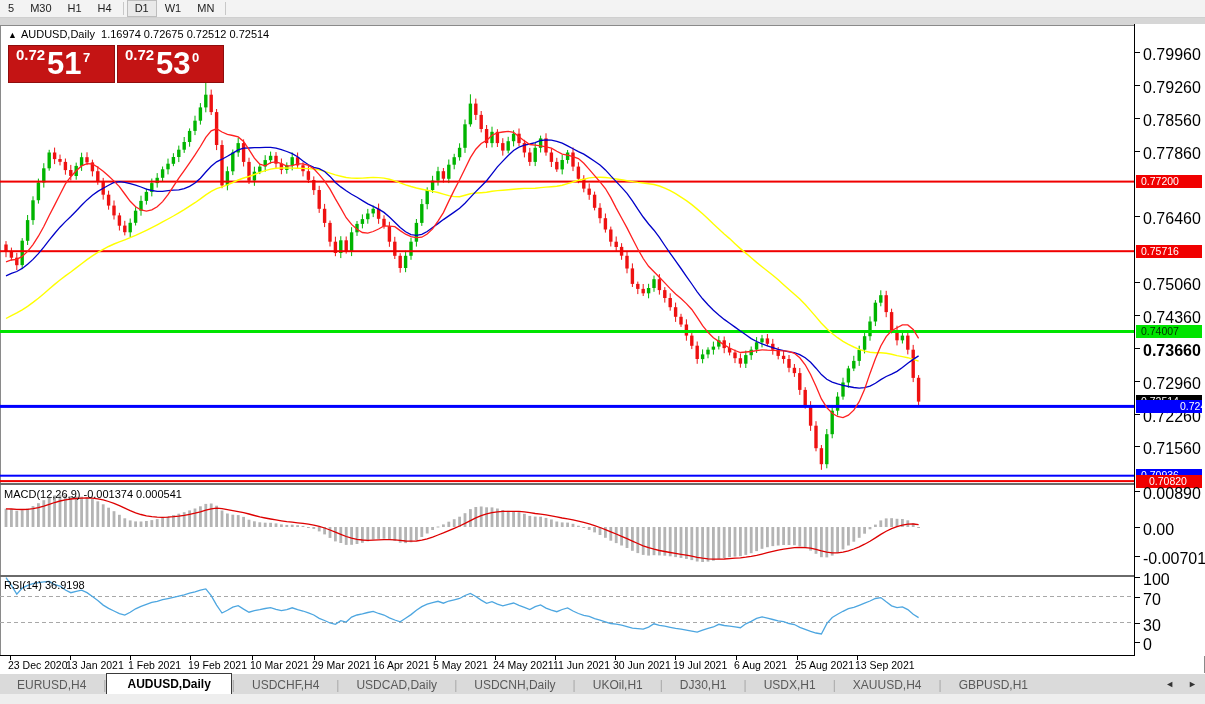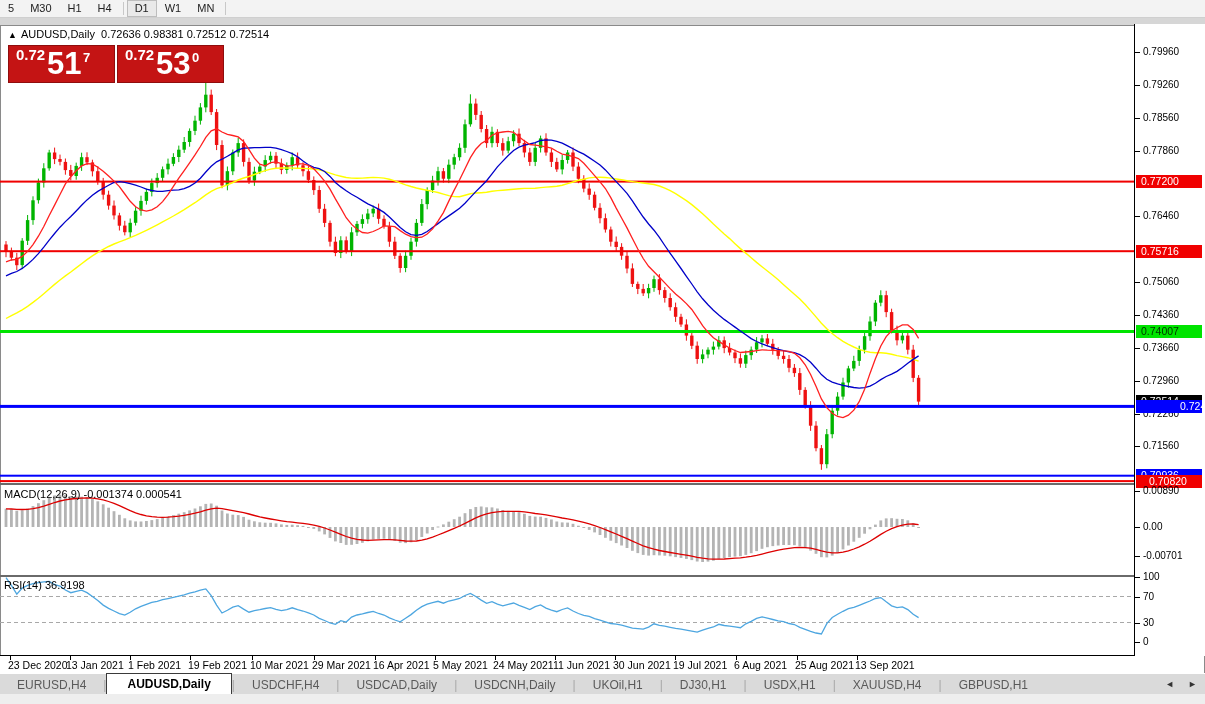--- a/index.html
+++ b/index.html
@@ -17,21 +17,21 @@
     border-top:1px solid #8a8a8a;border-left:1px solid #8a8a8a;border-right:1px solid #8a8a8a;box-sizing:border-box;}
   #chartsvg{position:absolute;left:0;top:24px;}
   #axisline{position:absolute;left:1134px;top:24px;width:1px;height:632px;background:#000;}
   .panel-sep{position:absolute;left:0;width:1134px;height:2px;background:#6a6a6a;}
   #title-row{position:absolute;left:8px;top:28px;font-size:11px;color:#000;white-space:nowrap;}
   #title-row .arr{font-size:9px;margin-right:4px;}
   
   .ind-label{position:absolute;left:4px;font-size:11px;color:#000;white-space:nowrap;}
   
   #axiscol{position:absolute;left:1135px;top:24px;width:70px;height:632px;background:#fff;}
-  .tick-label{position:absolute;left:8px;font-size:10px;color:#000;white-space:nowrap;}
+  .tick-label{position:absolute;left:8px;font-size:16px;color:#000;white-space:nowrap;}
   .tick-dash{position:absolute;left:0;width:5px;height:1px;background:#000;}
   .chip{position:absolute;left:1px;width:66px;height:13px;font-size:10.5px;line-height:13px;
     padding-left:5px;box-sizing:border-box;color:#fff;white-space:nowrap;}
   
   #daterow{position:absolute;left:0;top:656px;width:1134px;height:17px;background:#fff;}
   .date-label{position:absolute;top:3px;font-size:10.5px;color:#000;white-space:nowrap;}
   .date-tick{position:absolute;top:0;width:1px;height:4px;background:#000;}
   
   #tradepanel{position:absolute;left:8px;top:44px;width:216px;}
   #tp-row1{display:flex;height:20px;}
@@ -604,21 +604,21 @@
       <line x1="0" y1="622.5" x2="1134" y2="622.5" stroke="#a8a8a8" stroke-width="1" stroke-dasharray="4,3"></line>
       <polyline points="6.0,577.6 11.4,585.4 16.8,594.2 22.2,588.1 27.6,585.4 33.0,583.7 38.4,582.6 43.8,581.9 49.2,581.3 54.6,584.6 60.0,586.0 65.4,590.0 70.8,592.7 76.2,591.3 81.6,590.2 87.0,592.6 92.4,596.5 97.8,600.6 103.2,605.1 108.6,608.4 114.0,611.0 119.4,613.6 124.8,615.1 130.2,612.2 135.6,608.8 141.0,606.4 146.4,604.3 151.8,602.4 157.2,601.3 162.6,599.7 168.0,598.6 173.4,597.4 178.8,596.1 184.2,594.8 189.6,593.2 195.0,591.8 200.4,590.2 205.8,588.9 211.2,595.6 216.6,605.1 222.0,613.0 227.4,610.3 232.8,607.1 238.2,605.6 243.6,609.1 249.0,612.2 254.4,610.6 259.8,609.7 265.2,608.5 270.6,607.7 276.0,609.3 281.4,610.6 286.8,609.6 292.2,607.8 297.6,609.7 303.0,611.0 308.4,612.9 313.8,615.0 319.2,618.4 324.6,620.5 330.0,623.0 335.4,624.3 340.8,620.6 346.2,622.1 351.6,617.1 357.0,615.0 362.4,613.9 367.8,612.5 373.2,611.4 378.6,613.5 384.0,615.0 389.4,617.8 394.8,620.0 400.2,621.8 405.6,618.2 411.0,614.6 416.4,610.3 421.8,606.6 427.2,604.2 432.6,602.7 438.0,601.3 443.4,603.2 448.8,601.0 454.2,599.8 459.6,598.5 465.0,595.5 470.4,593.4 475.8,596.5 481.2,600.1 486.6,603.3 492.0,601.7 497.4,604.2 502.8,605.9 508.2,604.3 513.6,603.0 519.0,605.3 524.4,607.4 529.8,609.5 535.2,606.6 540.6,604.9 546.0,608.1 551.4,610.1 556.8,611.7 562.2,609.5 567.6,607.9 573.0,611.0 578.4,613.5 583.8,615.3 589.2,616.4 594.6,618.6 600.0,620.2 605.4,621.8 610.8,623.5 616.2,624.1 621.6,625.2 627.0,626.6 632.4,628.2 637.8,628.7 643.2,629.1 648.6,627.1 654.0,623.8 659.4,625.3 664.8,626.2 670.2,627.3 675.6,628.4 681.0,629.2 686.4,630.2 691.8,631.1 697.2,632.2 702.6,630.2 708.0,628.3 713.4,627.0 718.8,624.3 724.2,625.5 729.6,626.1 735.0,626.9 740.4,627.7 745.8,623.8 751.2,621.4 756.6,618.4 762.0,616.8 767.4,618.1 772.8,619.5 778.2,620.9 783.6,621.6 789.0,623.5 794.4,624.5 799.8,627.3 805.2,629.3 810.6,631.3 816.0,633.0 821.4,634.0 826.8,623.6 832.2,617.5 837.6,614.3 843.0,611.3 848.4,608.7 853.8,607.3 859.2,605.3 864.6,603.2 870.0,601.0 875.4,598.5 880.8,597.6 886.2,601.8 891.6,605.8 897.0,607.6 902.4,606.8 907.8,609.6 913.2,614.3 918.6,617.6 " fill="none" stroke="#4da6e0" stroke-width="1.3"></polyline>
     </svg>
 
   <div class="panel-sep" style="top:483px"></div>
   <div class="panel-sep" style="top:575px"></div>
   <div class="panel-sep" style="top:655px;height:1px;background:#000"></div>
   <div id="axisline"></div>
 
   <div id="title-row">
-    <span class="arr">▲</span><span>AUDUSD,Daily</span>&nbsp;&nbsp;<span>0.72636 0.98381 0.72512 0.72514</span>
+    <span class="arr">▲</span><span>AUDUSD,Daily</span>&nbsp;&nbsp;<span>1.16974 0.72675 0.72512 0.72514</span>
   </div>
 
   <div class="ind-label" style="top:488px">MACD(12,26,9) -0.001374 0.000541</div>
   <div class="ind-label" style="top:579px">RSI(14) 36.9198</div>
 
   <div id="axiscol">
       <div class="tick-dash" style="top: 28px;"></div>
       <div class="tick-label" style="top: 22px;">0.79960</div>
       <div class="tick-dash" style="top: 60.8638px;"></div>
       <div class="tick-label" style="top: 54.8638px;">0.79260</div>
@@ -626,21 +626,21 @@
       <div class="tick-label" style="top: 87.7277px;">0.78560</div>
       <div class="tick-dash" style="top: 126.592px;"></div>
       <div class="tick-label" style="top: 120.592px;">0.77860</div>
       <div class="tick-dash" style="top: 192.319px;"></div>
       <div class="tick-label" style="top: 186.319px;">0.76460</div>
       <div class="tick-dash" style="top: 258.047px;"></div>
       <div class="tick-label" style="top: 252.047px;">0.75060</div>
       <div class="tick-dash" style="top: 290.911px;"></div>
       <div class="tick-label" style="top: 284.911px;">0.74360</div>
       <div class="tick-dash" style="top: 323.775px;"></div>
-      <div class="tick-label" style="top: 317.775px;">0.73660</div>
+      <div class="tick-label" style="top: 317.775px; font-weight: bold;">0.73660</div>
       <div class="tick-dash" style="top: 356.638px;"></div>
       <div class="tick-label" style="top: 350.638px;">0.72960</div>
       <div class="tick-dash" style="top: 389.502px;"></div>
       <div class="tick-label" style="top: 383.502px;">0.72260</div>
       <div class="tick-dash" style="top: 422.366px;"></div>
       <div class="tick-label" style="top: 416.366px;">0.71560</div>
       <div class="chip" style="top: 151.077px; background: rgb(240, 0, 0); color: rgb(255, 255, 255);">0.77200</div>
       <div class="chip" style="top: 220.749px; background: rgb(240, 0, 0); color: rgb(255, 255, 255);">0.75716</div>
       <div class="chip" style="top: 300.984px; background: rgb(0, 228, 0); color: rgb(0, 51, 0);">0.74007</div>
       <div class="chip" style="top: 371.077px; background: rgb(0, 0, 0); color: rgb(255, 255, 255);">0.72514</div>

